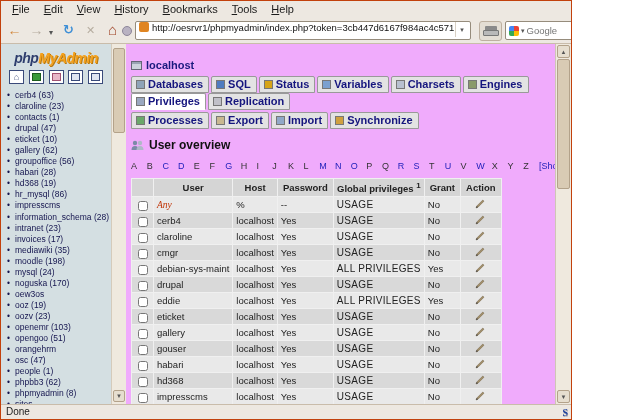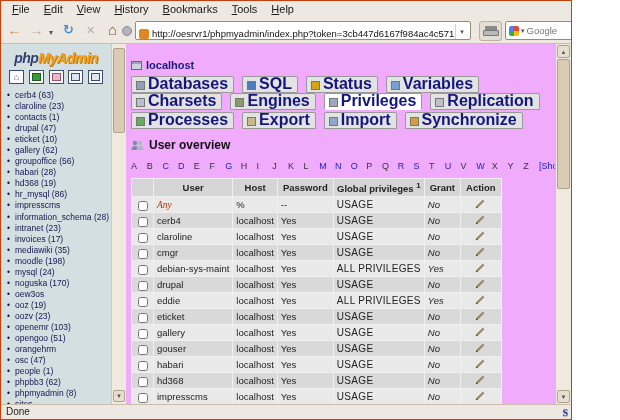--- a/index.html
+++ b/index.html
@@ -6,21 +6,21 @@
   html,body { width:620px; height:420px; overflow:hidden; }
   body { font-family:"Liberation Sans","DejaVu Sans",sans-serif; font-size:10px; color:#222; }
   .window { position:absolute; inset:0; width:572px; height:420px; background:#EDE8E1; border:1px solid #c2410c; overflow:hidden; }
 
   
   .menubar { position:absolute; top:0; left:0; right:0; height:17px; background:#EDE8E1; padding-left:4px; line-height:16px; font-size:11px; color:#1a1a1a; }
   .menu-item { display:inline-block; padding:0 7px; cursor:default; }
   .toolbar { position:absolute; top:17px; left:0; right:0; height:26px; background:#EDE8E1; border-bottom:1px solid #c9bcaa; }
   .navbtn { position:absolute; top:3px; width:19px; height:19px; text-align:center; line-height:18px; font-size:14px; font-weight:bold; border-radius:3px; }
   .chev { position:absolute; top:10px; font-size:8px; color:#555; }
-  .urlbar { position:absolute; top:3px; left:134px; width:336px; height:19px; background:#fff; border:1px solid #968c7c; border-radius:2px; display:flex; align-items:flex-end; padding:0 2px; }
+  .urlbar { position:absolute; top:3px; left:134px; width:336px; height:19px; background:#fff; border:1px solid #968c7c; border-radius:2px; display:flex; align-items:flex-start; padding:0 2px; }
   .favicon { width:10px; height:10px; background:#e08522; border-radius:2px; margin:0 3px 0 1px; flex:none; }
   .urlbar input { flex:1; border:none; outline:none; font-size:9.5px; font-family:"Liberation Sans",sans-serif; color:#111; background:transparent; min-width:0; }
   .url-chev { flex:none; width:13px; height:15px; border-left:1px solid #d8d0c4; color:#555; font-size:7px; text-align:center; line-height:15px; }
   .printer { position:absolute; top:3px; left:478px; width:23px; height:20px; border:1px solid #bdb0a0; border-radius:3px; background:#e4ded4; }
   .printer .p1 { position:absolute; left:5px; top:4px; width:12px; height:5px; background:#8a8a8a; border-radius:1px; }
   .printer .p2 { position:absolute; left:3px; top:8px; width:16px; height:6px; background:#b9b9b9; border:1px solid #777; border-radius:1px; }
   .searchbox { position:absolute; top:3px; left:504px; width:108px; height:19px; background:#fff; border:1px solid #968c7c; border-radius:2px; display:flex; align-items:center; padding:0 3px; }
   .glogo { flex:none; width:10px; height:10px; border-radius:2px; overflow:hidden; display:grid; grid-template-columns:5px 5px; grid-template-rows:5px 5px; }
   .glogo i:nth-child(1){background:#4285f4}.glogo i:nth-child(2){background:#ea4335}.glogo i:nth-child(3){background:#34a853}.glogo i:nth-child(4){background:#fbbc05}
   .searchbox .sb-chev { flex:none; font-size:7px; color:#555; margin:0 2px; }
@@ -41,37 +41,37 @@
   .side-icon { display:inline-block; width:15px; height:14px; border:1px solid #3a4a7a; background:#fff; margin:0 1px; vertical-align:middle; font-size:9px; line-height:13px; color:#3a4a7a; text-align:center; }
   .side-icon .blk { display:inline-block; width:9px; height:8px; margin-top:2px; }
   .db-list { list-style:none; padding-left:6px; }
   .db-list li { position:relative; padding-left:8px; font-size:8.5px; line-height:1.3; color:#15154f; word-wrap:break-word; }
   .db-list li::before { content:"•"; position:absolute; left:0; color:#15154f; }
 
   .main { position:absolute; top:12px; left:126px; right:16px; height:100%; overflow:hidden; padding:2px 0 0 4px; }
   .server-title { font-size:11px; font-weight:bold; color:#1a1a7e; margin:1px 0 5px; display:flex; align-items:center; }
   .server-icon { display:inline-block; width:11px; height:9px; border:1px solid #667; background:#cdd3dd; margin-right:4px; box-shadow:inset 0 2px 0 #9aa4b4; }
   .tabs { margin-bottom:2px; }
-  .tab { display:inline-block; border:1px solid #999; border-radius:2px 2px 0 0; background:#E3E3E3; padding:1px 5px 2px 4px; margin-right:8px; font-size:16px; font-weight:bold; color:#15157e; line-height:12px; }
+  .tab { display:inline-block; border:1px solid #999; border-radius:2px 2px 0 0; background:#E3E3E3; padding:1px 5px 2px 4px; margin-right:2px; font-size:11px; font-weight:bold; color:#15157e; line-height:12px; }
   .tab.active { background:#fff; border-bottom-color:#fff; }
   .tab-icon { display:inline-block; width:9px; height:9px; margin-right:3px; border:1px solid #777; vertical-align:-1px; }
   .section-title { display:flex; align-items:center; font-size:12px; font-weight:bold; color:#111; margin:9px 0 8px; }
   .users-icon { margin-right:5px; flex:none; }
   .alphabet { margin:2px 0 6px; white-space:nowrap; }
   .letter { display:inline-block; width:15.7px; font-size:9px; color:#333; text-align:left; }
   .letter.link { color:#2222bb; text-decoration:none; cursor:pointer; }
   .show-all { display:inline-block; width:40px; white-space:normal; vertical-align:top; font-size:9px; line-height:1.35; color:#2222bb; cursor:pointer; }
 
   table.users { border-collapse:separate; border-spacing:1px; background:#F0F0F0; margin-top:2px; }
   table.users th { background:#D5D5D5; font-size:9.5px; font-weight:bold; padding:2px 3px; text-align:center; white-space:nowrap; }
   table.users td { font-size:9.5px; padding:1.5px 3px; white-space:nowrap; overflow:hidden; }
   tr.odd td { background:#E9E9E9; } tr.even td { background:#D9D9D9; }
   td.c-check, th.c-check { width:21px; text-align:center; }
   td.c-user { width:78px; } td.c-host { width:42px; } td.c-pass { width:55px; }
-  td.c-priv { width:90px; } td.c-grant { width:35px;font-style:italic; } td.c-act { width:40px; text-align:center; }
+  td.c-priv { width:90px; } td.c-grant { width:35px; } td.c-act { width:40px; text-align:center; }
   .priv-code { font-family:Liberation Sans, sans-serif; font-size:10px; letter-spacing:0.3px; color:#222; }
   .user-any { color:#c03000; font-style:italic;font-family:Liberation Serif, serif; }
   input[type=checkbox] { width:10px; height:10px; margin:0; vertical-align:middle; }
   .edit-ic { display:inline-block; }
 
   .win-scroll { position:absolute; top:0; right:0; width:16px; height:100%; background:#EFE9DE; border-left:1px solid #cfc5b5; }
   .ws-up,.ws-down { position:absolute; left:1px; width:13px; height:13px; background:#E6DECF; border:1px solid #b3a28a; border-radius:2px; font-size:6px; text-align:center; line-height:12px; color:#555; }
   .ws-up { top:1px; } .ws-down { bottom:1px; }
   .ws-thumb { position:absolute; top:15px; left:1px; width:13px; height:130px; background:#D9CBB4; border:1px solid #b3a28a; border-radius:2px; }
 

